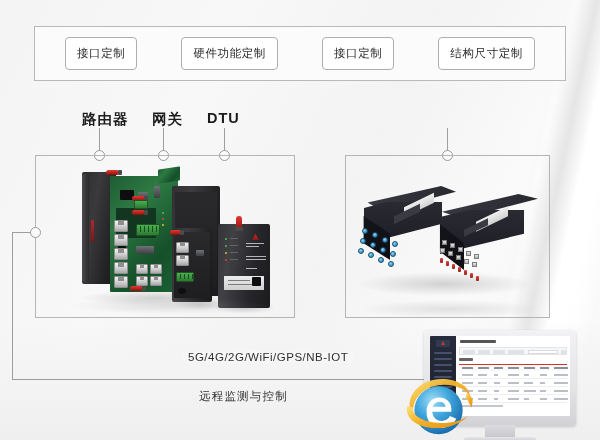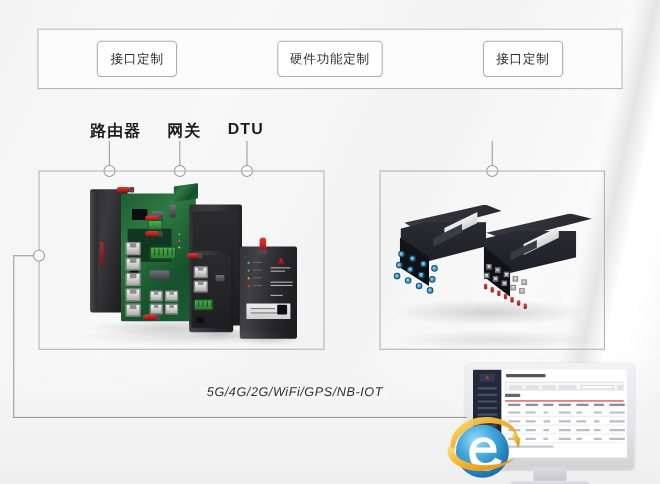--- a/index.html
+++ b/index.html
@@ -177,20 +177,21 @@
 
   <div class="bg-base"></div>
   <div class="bg-diag"></div>
   <div class="bg-diag2"></div>
   <div class="bg-floor"></div>
 
   <div class="custom-bar">
     <div class="custom-chip">接口定制</div>
     <div class="custom-chip">硬件功能定制</div>
     <div class="custom-chip">接口定制</div>
+    <div class="custom-chip">结构尺寸定制</div>
   </div>
 
   <div class="cat big" style="left:82px;top:110px;">路由器</div>
   <div class="stem" style="left:99px;top:128px;height:24px;"></div>
   <div class="node" style="left:94px;top:150px;"></div>
 
   <div class="cat big" style="left:152px;top:110px;">网关</div>
   <div class="stem" style="left:163px;top:128px;height:24px;"></div>
   <div class="node" style="left:158px;top:150px;"></div>
 
@@ -202,21 +203,22 @@
   <div class="node" style="left:442px;top:150px;"></div>
 
   <div class="panel" style="left:35px;top:155px;width:260px;height:163px;"></div>
   <div class="panel" style="left:345px;top:155px;width:205px;height:163px;"></div>
 
   <div class="node" style="left:30px;top:227px;"></div>
   <div class="ln h" style="left:12px;top:232px;width:19px;"></div>
   <div class="ln v" style="left:12px;top:232px;height:148px;"></div>
   <div class="ln h" style="left:12px;top:379px;width:428px;"></div>
 
-  <div class="cap net" style="left:182px;top:351px;font-style:italic;">5G/4G/2G/WiFi/GPS/NB-IOT</div>
+  <div class="cap net" style="left:182px;top:351px;">5G/4G/2G/WiFi/GPS/NB-IOT</div>
+  <div class="cap cn" style="left:199px;top:389px;">远程监测与控制</div>
 
   <div class="dev" style="left:72px;top:168px;width:160px;height:142px;">
 
     <div class="shadow" style="left:8px;top:122px;width:150px;height:16px;"></div>
 
     <div class="dev" style="left:10px;top:4px;">
       <div class="r1-body"></div>
       <div class="r1-side"></div>
       <div class="r1-redstripe"></div>
     </div>

